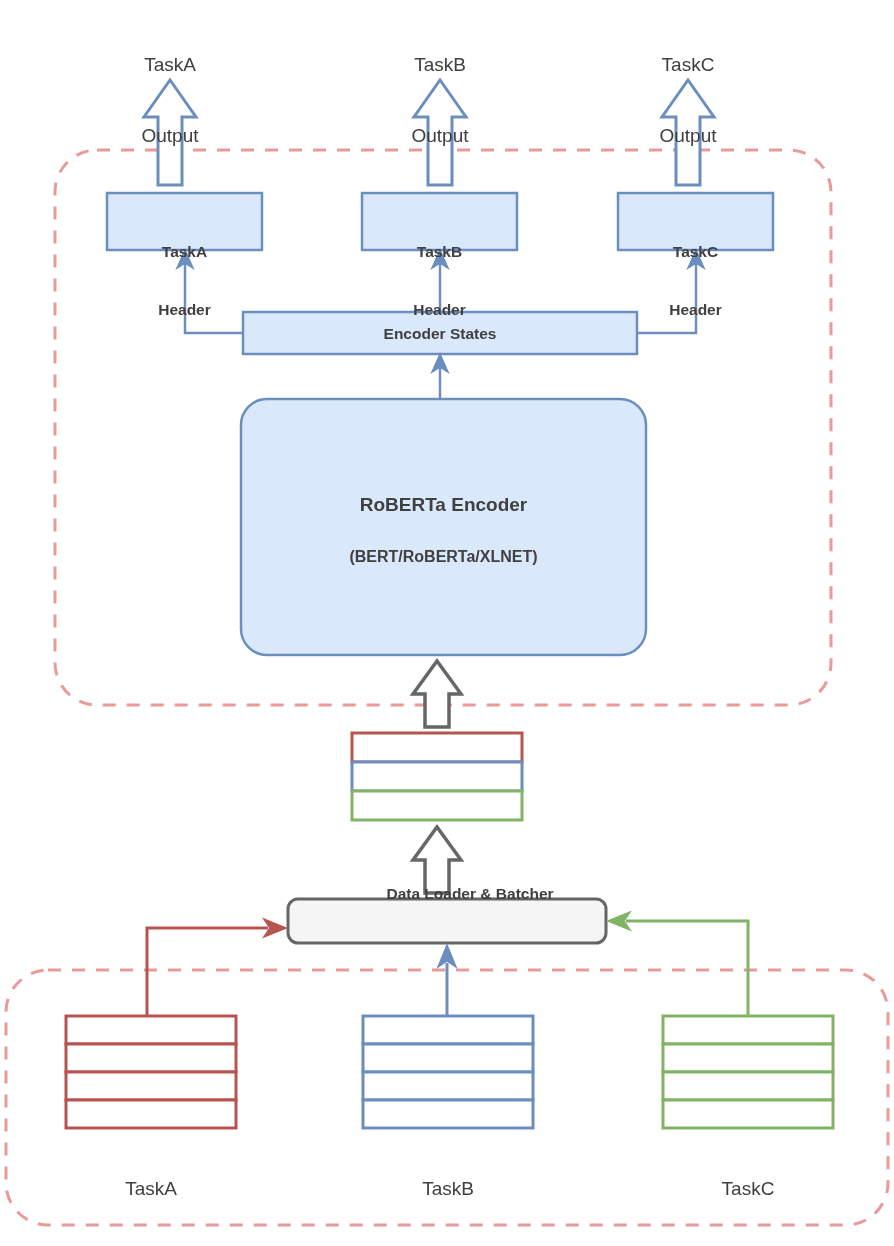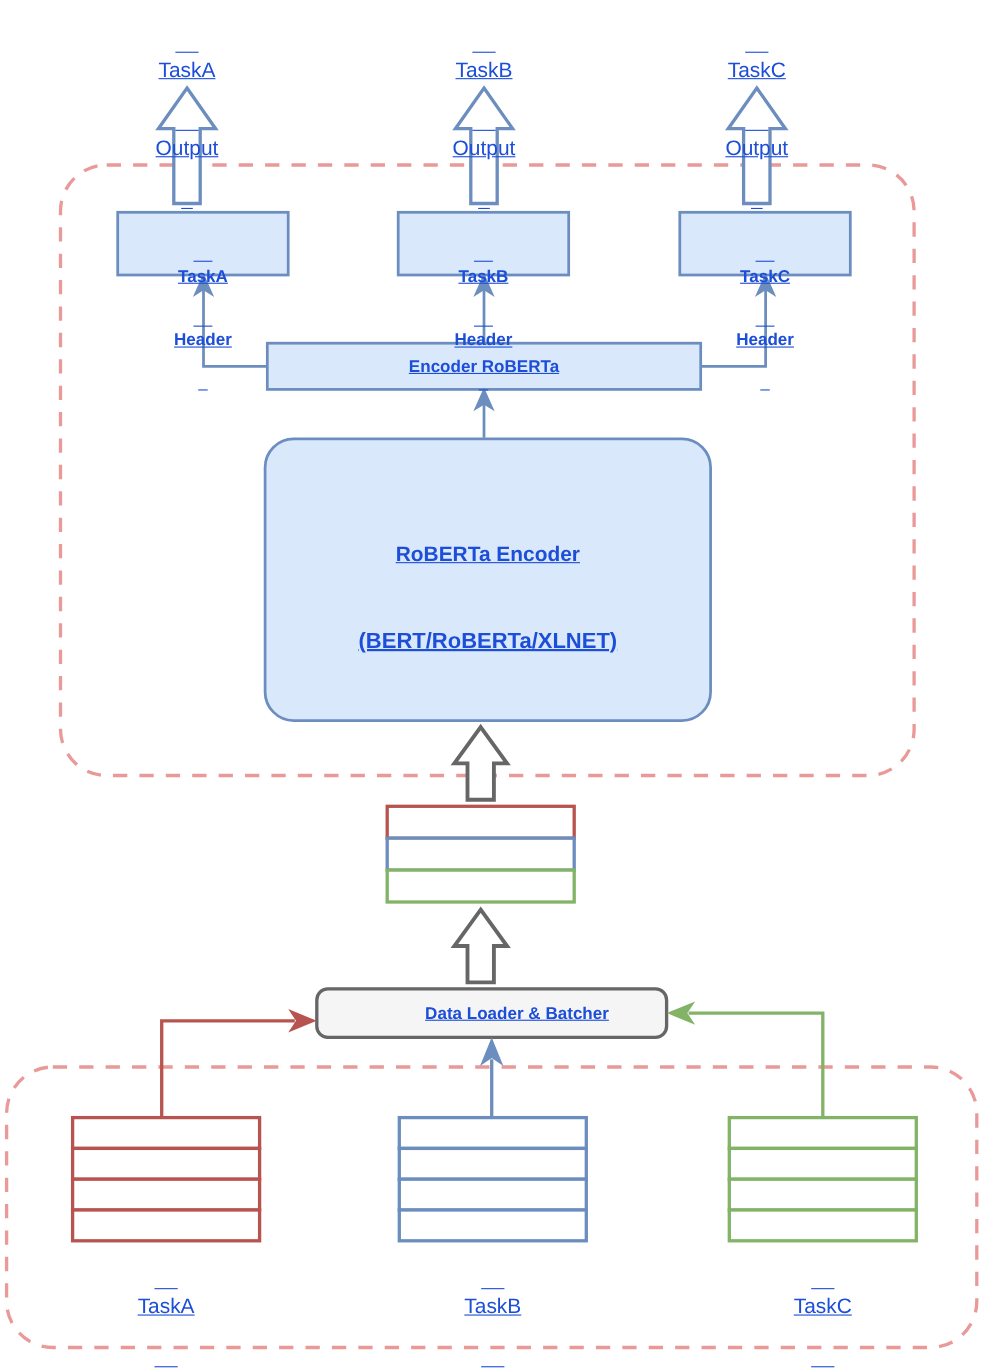--- a/index.html
+++ b/index.html
@@ -21,42 +21,40 @@
   #diagram-svg {
     position: absolute;
     left: 0;
     top: 0;
     width: 894px;
     height: 1246px;
   }
   .lbl {
     position: absolute;
     text-align: center;
-    color: #1d4ed8;
+    color: #404040;
     line-height: 1.25;
     white-space: pre;
     pointer-events: none;
-    text-decoration: underline;
   }
   .lbl-plain {
     font-size: 19px;
     font-weight: 400;
   }
   .lbl-bold {
     font-size: 15.5px;
     font-weight: 700;
   }
   .lbl-encoder-title {
     font-size: 19px;
     font-weight: 700;
   }
   .lbl-encoder-sub {
-    font-size: 20px;
+    font-size: 16px;
     font-weight: 700;
-    margin-top: 24px;
   }
   .lbl-states {
     font-size: 15.5px;
     font-weight: 700;
   }
   .lbl-loader {
     font-size: 15.5px;
     font-weight: 700;
   }
 </style>
@@ -158,26 +156,26 @@
   </div>
   <div class="lbl lbl-bold" style="left:362px; top:203px; width:155px;">
     <div>TaskB</div>
     <div>Header</div>
   </div>
   <div class="lbl lbl-bold" style="left:618px; top:203px; width:155px;">
     <div>TaskC</div>
     <div>Header</div>
   </div>
 
-  <div class="lbl lbl-states" style="left:243px; top:324px; width:394px;">Encoder RoBERTa</div>
+  <div class="lbl lbl-states" style="left:243px; top:324px; width:394px;">Encoder States</div>
 
   <div class="lbl lbl-encoder-title" style="left:241px; top:493px; width:405px;">RoBERTa Encoder</div>
   <div class="lbl lbl-encoder-sub" style="left:241px; top:547px; width:405px;">(BERT/RoBERTa/XLNET)</div>
 
-  <div class="lbl lbl-loader" style="left:288px; top:912px; width:364px;">Data Loader &amp; Batcher</div>
+  <div class="lbl lbl-loader" style="left:288px; top:884px; width:364px;">Data Loader &amp; Batcher</div>
 
   <div class="lbl lbl-plain" style="left:86px; top:1129px; width:130px;">
     <div>TaskA</div>
     
   </div>
   <div class="lbl lbl-plain" style="left:383px; top:1129px; width:130px;">
     <div>TaskB</div>
     
   </div>
   <div class="lbl lbl-plain" style="left:683px; top:1129px; width:130px;">

